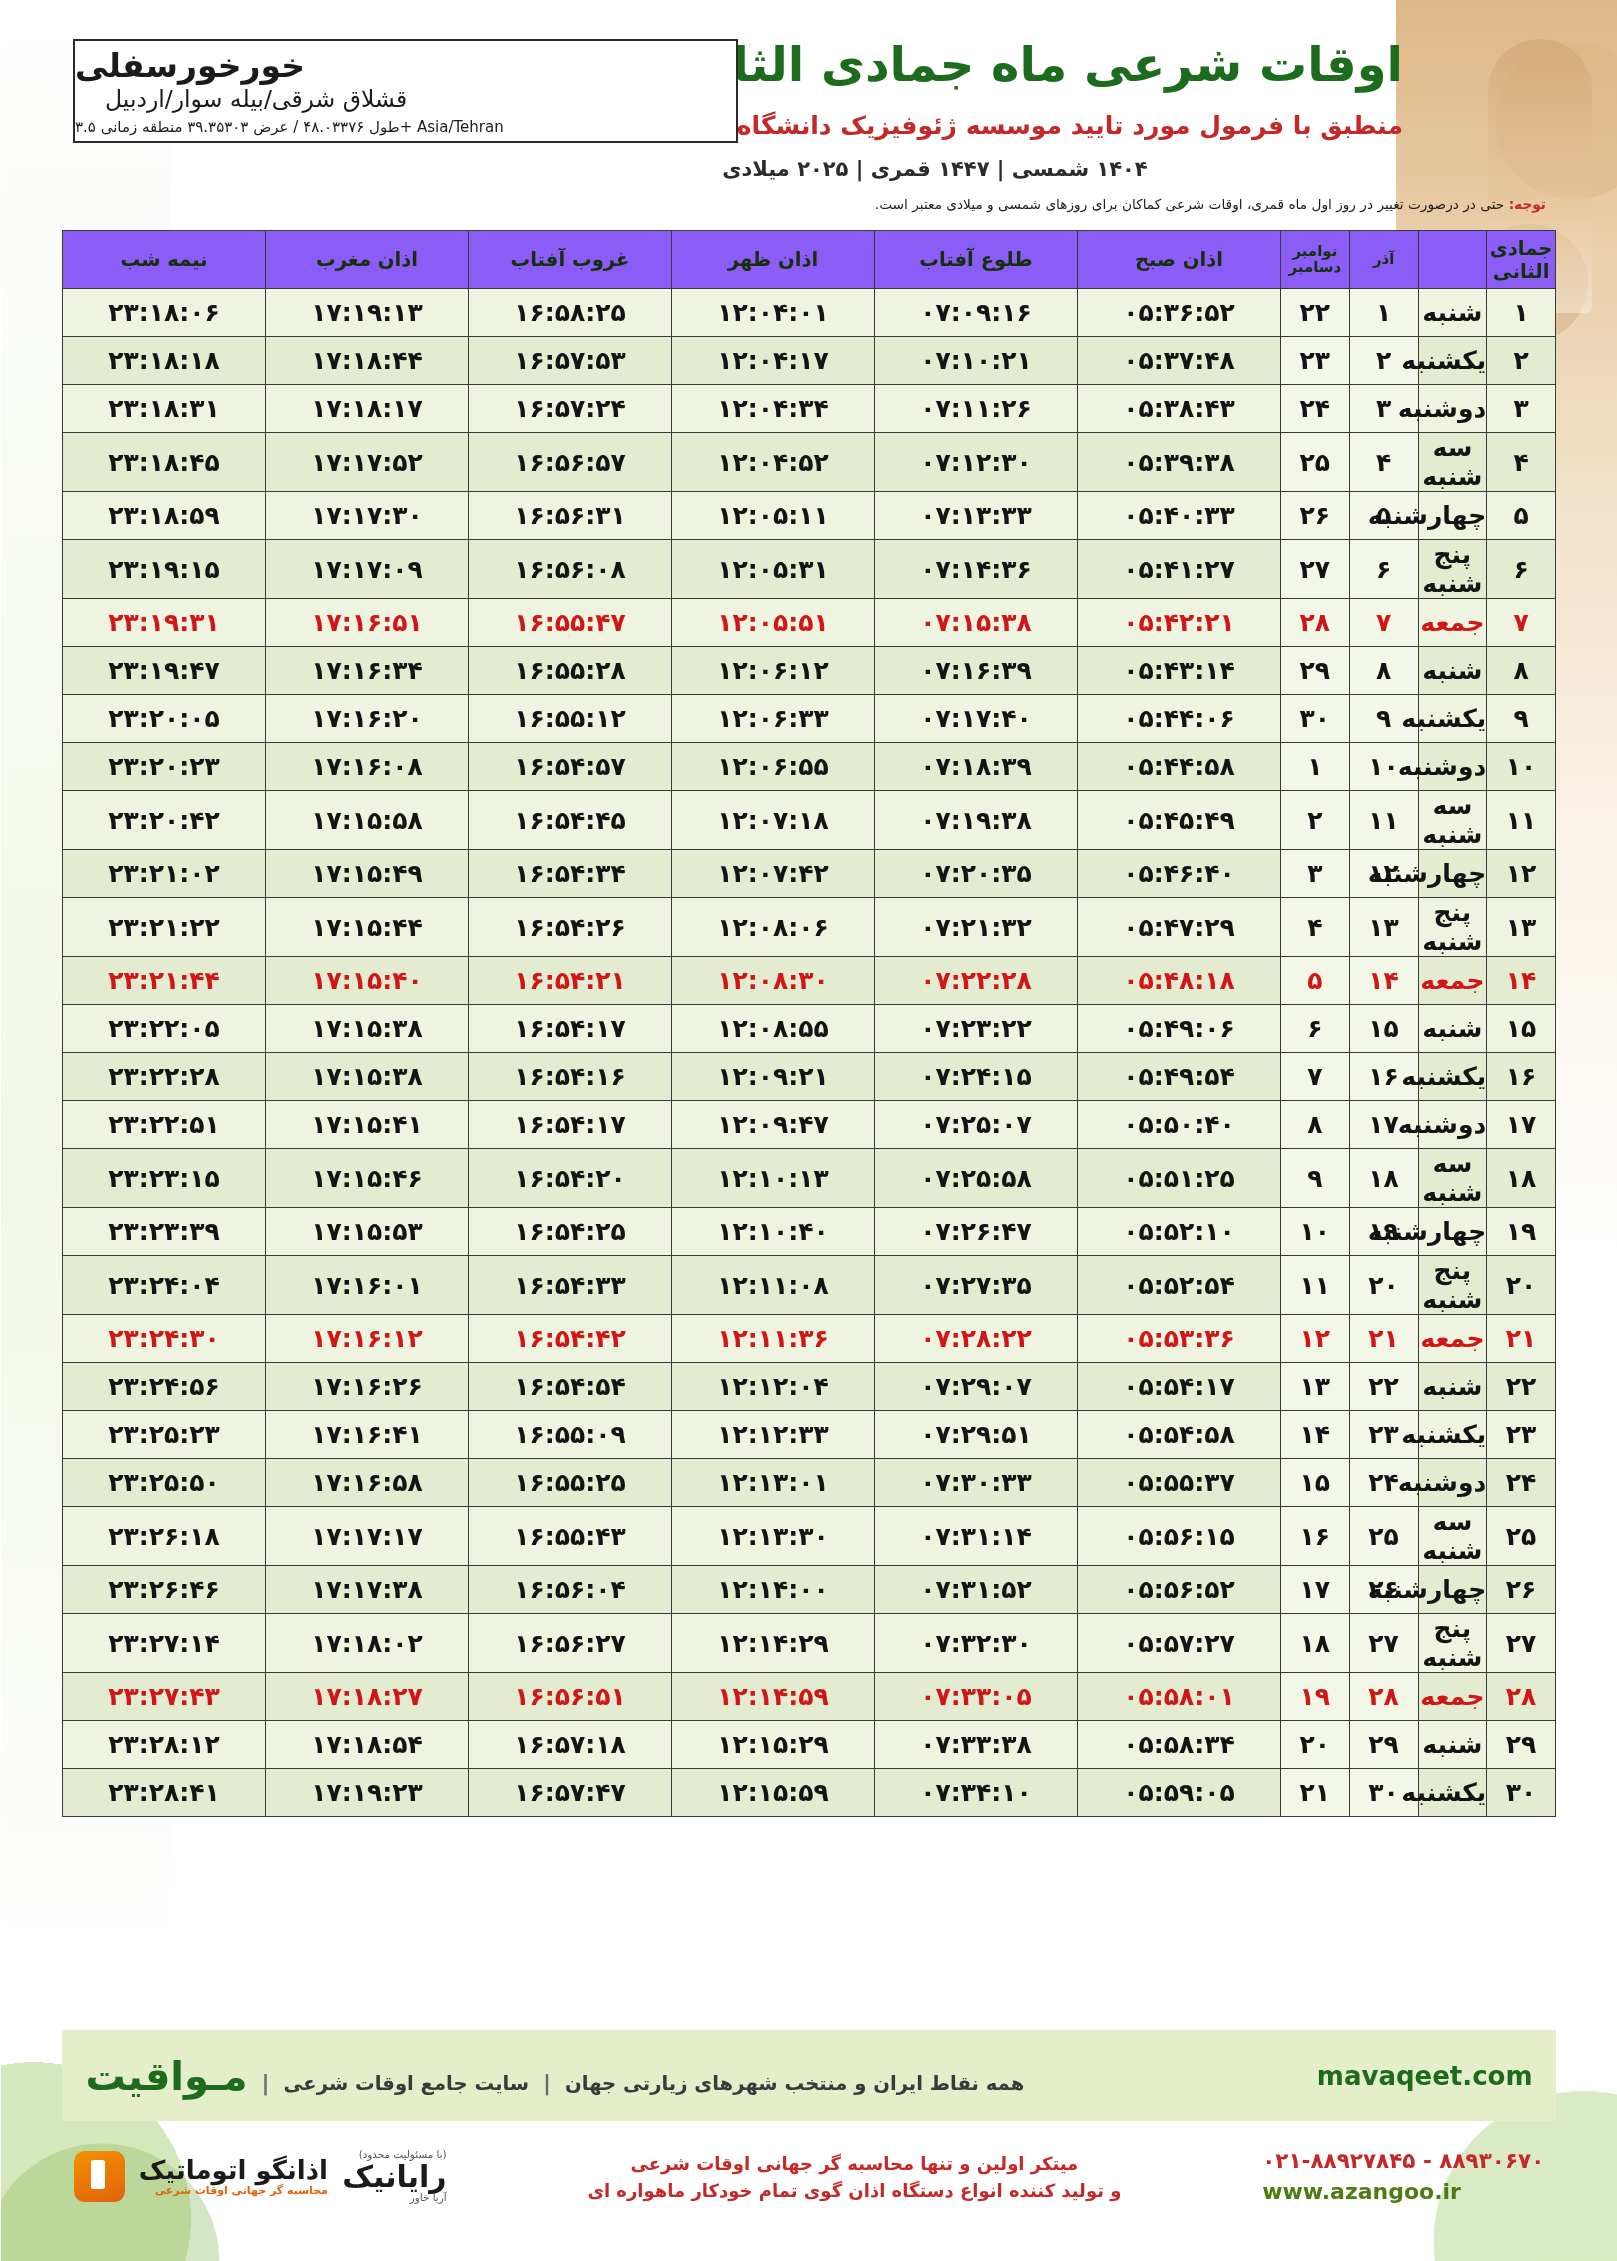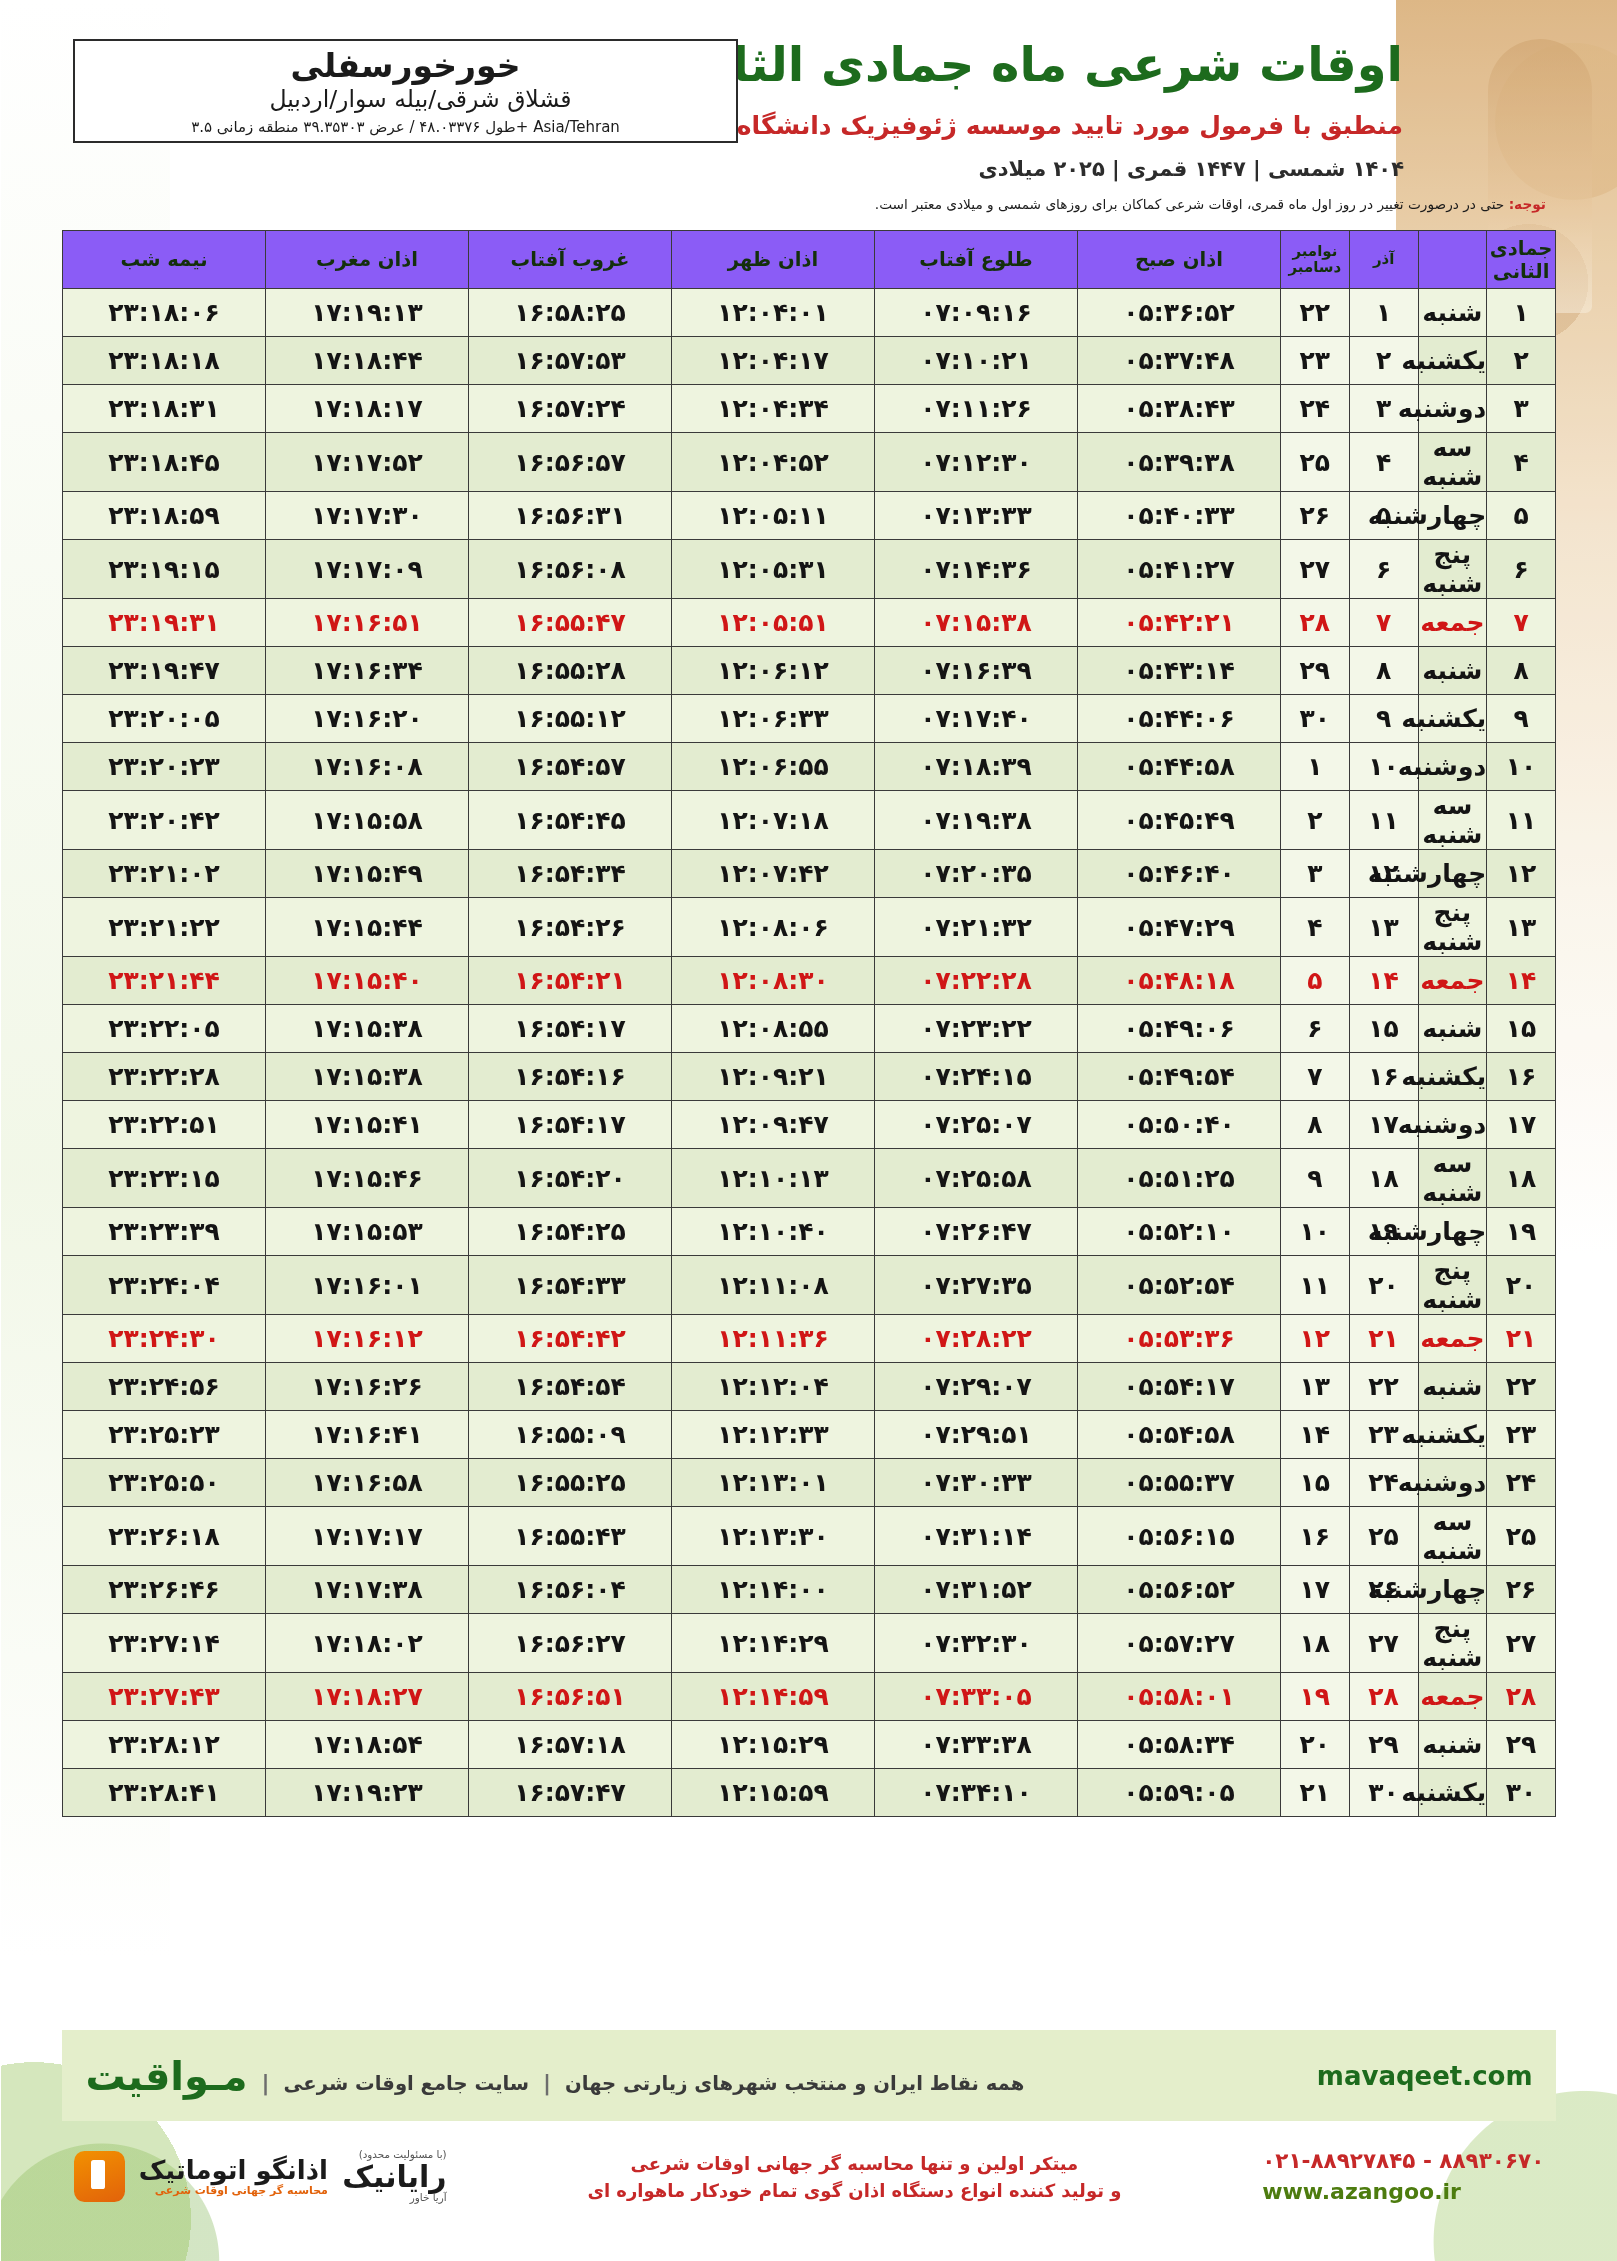--- a/index.html
+++ b/index.html
@@ -52,28 +52,28 @@
   .title-main{
     position:absolute;right:215px;top:40px;width:900px;text-align:right;
     font-size:48px;font-weight:bold;color:#1d6b1d;line-height:1;
     letter-spacing:-0.7px;
   }
   .title-sub{
     position:absolute;right:215px;top:111px;width:900px;text-align:right;
     font-size:25px;font-weight:bold;color:#c62828;
   }
   .title-date{
-    position:absolute;right:214px;top:157px;width:900px;text-align:right;
+    position:absolute;right:233px;top:157px;width:900px;text-align:center;
     font-size:21px;font-weight:bold;color:#2c2c2c;
   }
 
   .citybox{
     position:absolute;left:73px;top:39px;width:665px;height:104px;
     border:2px solid #2b2b2b;background:#ffffff;box-sizing:border-box;
-    text-align:center;
+    text-align:left;
   }
   .city-name{font-size:33px;font-weight:bold;color:#1b1b1b;margin-top:6.5px;line-height:1.1;}
   .city-sub{font-size:23.5px;color:#1b1b1b;margin-top:1.3px;padding-left:30px;}
   .city-coord{font-size:15px;color:#1b1b1b;margin-top:5.2px;direction:ltr;}
 
   .note{
     position:absolute;left:72px;top:196px;width:1474px;text-align:right;
     font-size:13.7px;color:#1b1b1b;
   }
   .note b{color:#c62828;}

